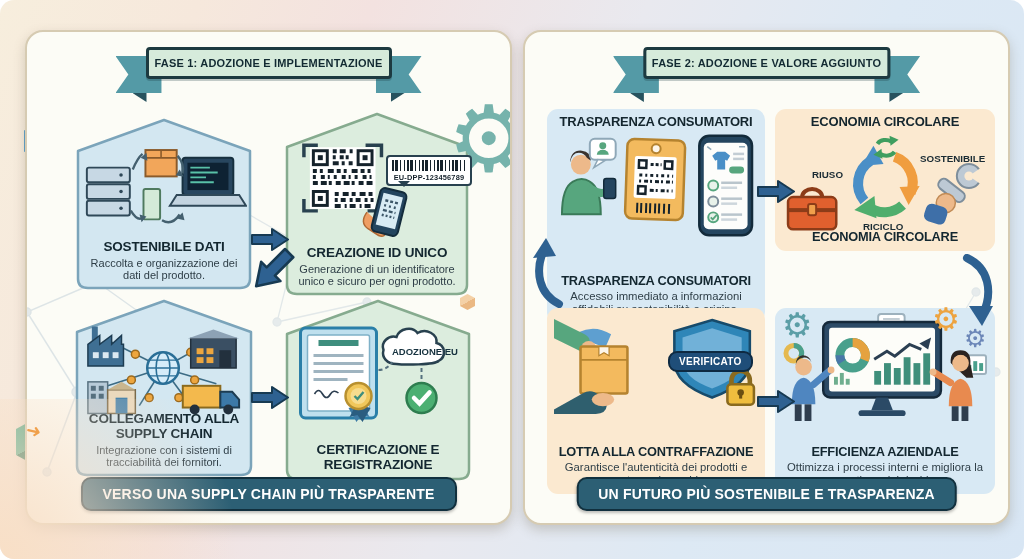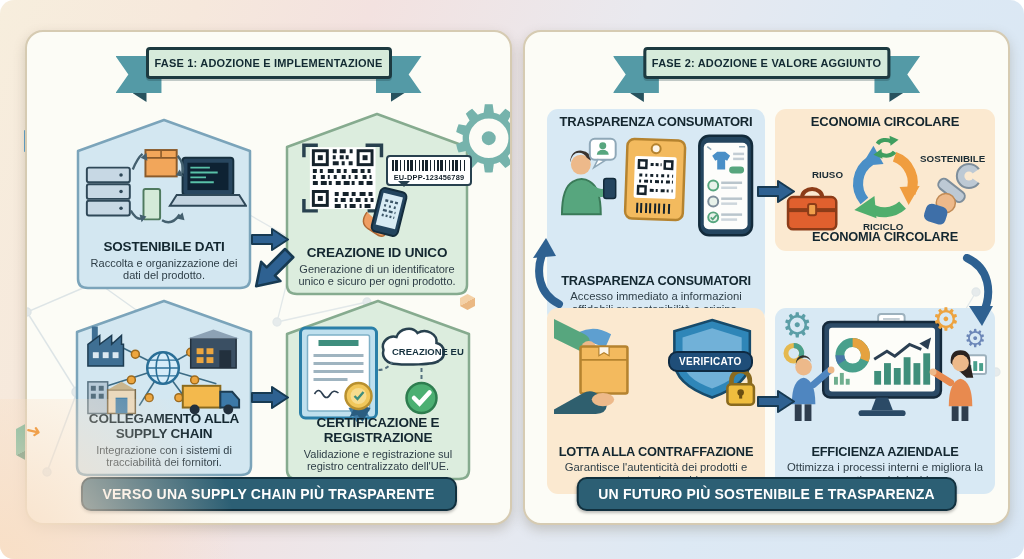--- a/index.html
+++ b/index.html
@@ -339,25 +339,24 @@
           <path d="M106 40 C96 40 91 33 93 26 C90 18 98 11 106 13 C109 4 122 2 127 9 C136 4 147 10 146 19 C155 21 156 33 148 37 C144 41 113 41 106 40 Z" fill="#ffffff" stroke="#28414f" stroke-width="2.5"></path>
           <g stroke="#55707e" stroke-width="2" stroke-dasharray="4 3" fill="none">
             <path d="M88 46 q8 0 14 -8"></path>
               <path d="M131 44 V58"></path>
           </g>
           <g>
             <circle cx="131" cy="74" r="15" fill="#4caf72" stroke="#2e7d4f" stroke-width="2.5"></circle>
             <path d="M123.5 74 l5.5 5.5 10 -11" stroke="#ffffff" stroke-width="4.5" fill="none" stroke-linecap="round"></path>
           </g>
         </svg>
-        <div class="cloudlabel" style="left:102px;top:22px;">CREAZIONE EU</div>
+        <div class="cloudlabel" style="left:102px;top:22px;">ADOZIONE EU</div>
       </div>
       <div class="stxt">
         <div class="stitle">CERTIFICAZIONE E REGISTRAZIONE</div>
-        <div class="sdesc">Validazione e registrazione sul registro centralizzato dell'UE.</div>
       </div>
     </div>
 
     <div class="harrow" style="left:223px;top:194px;">
       <svg viewBox="0 0 40 27" width="40" height="27">
           <path d="M2 9 H22 V3 L38 13.5 L22 24 V18 H2 Z" fill="#2e6191" stroke="#173a52" stroke-width="2" stroke-linejoin="round"></path>
         </svg>
     </div>
     <div class="diag" style="left:218px;top:210px;">
       <svg viewBox="0 0 40 27" width="52" height="35">

